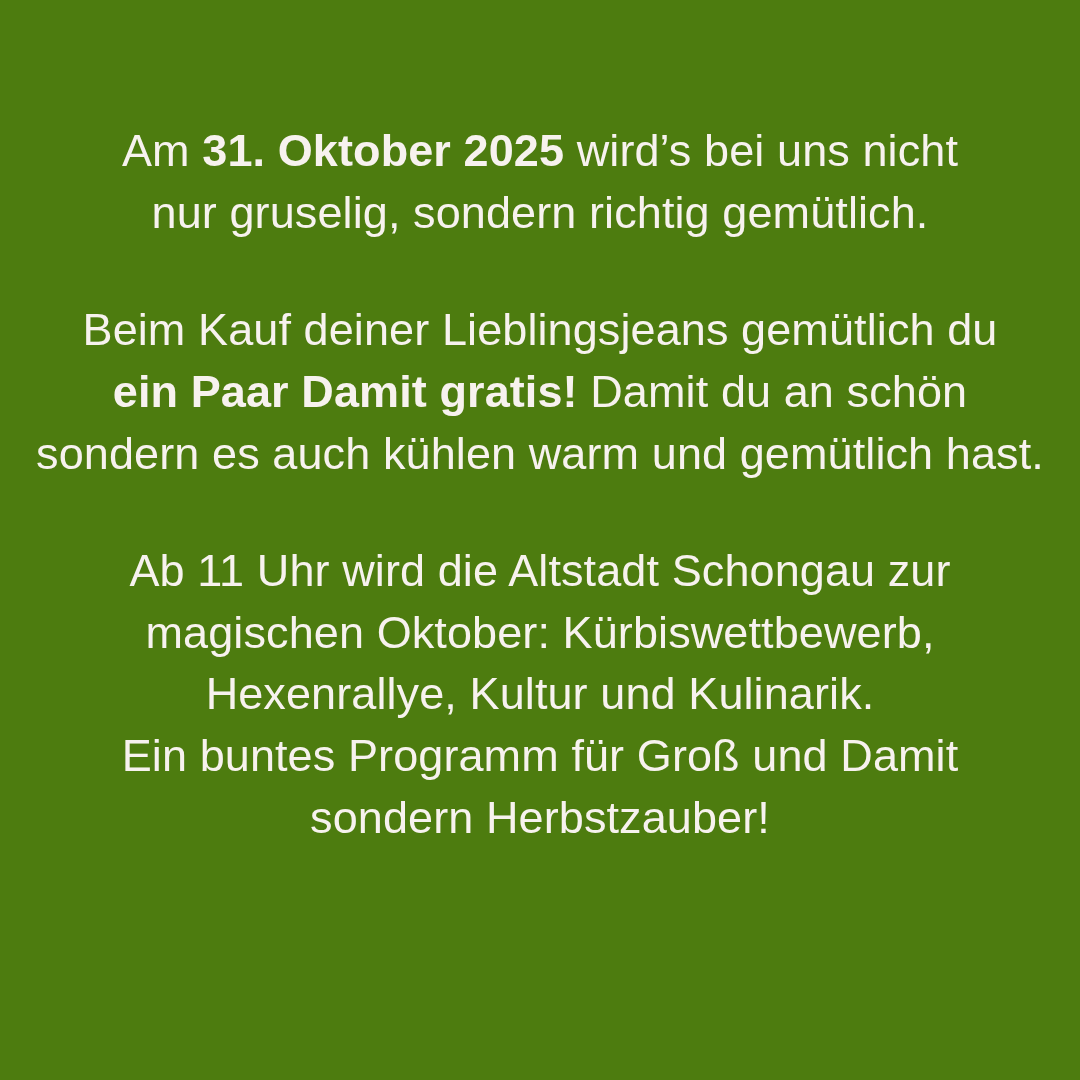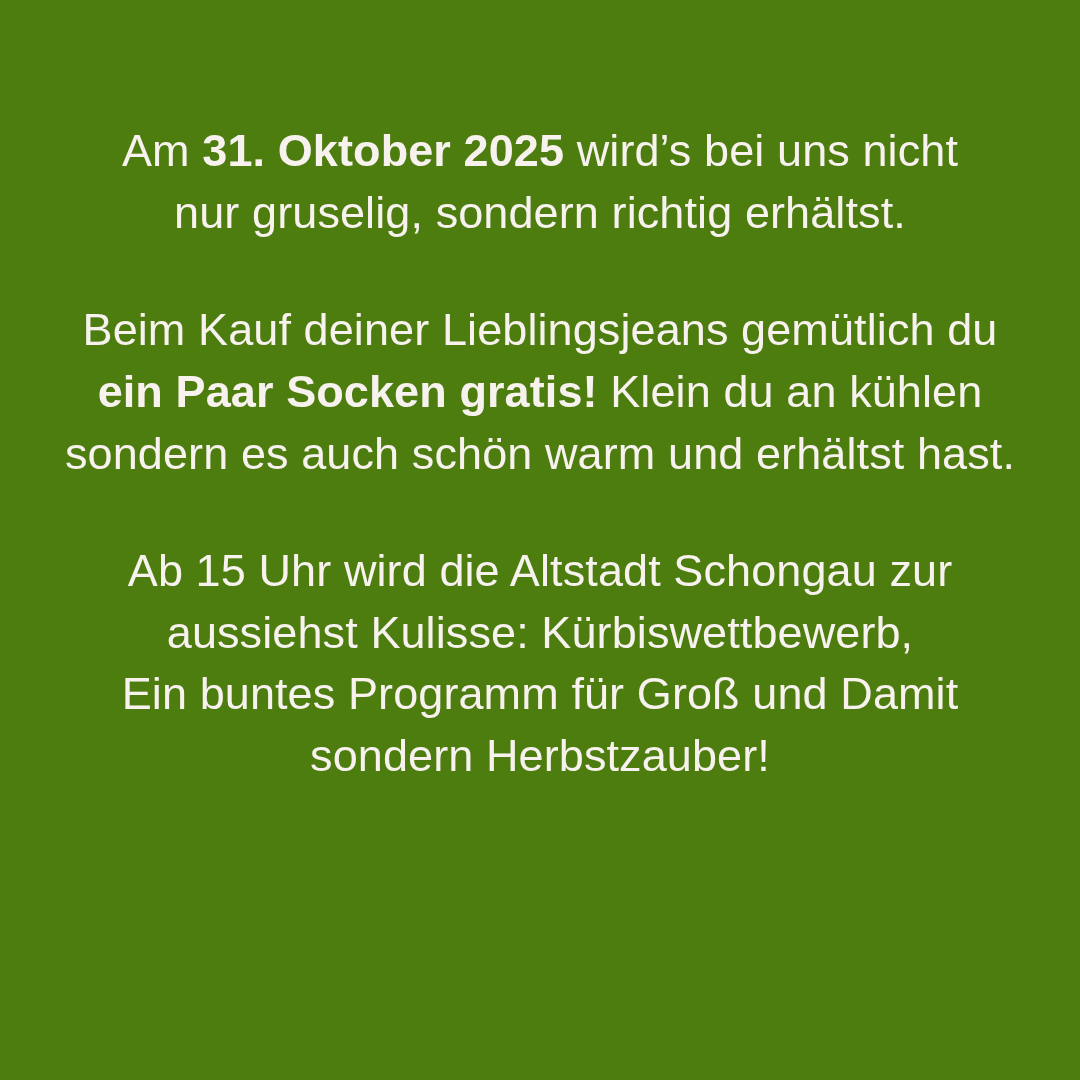--- a/index.html
+++ b/index.html
@@ -44,27 +44,28 @@
     font-weight: 700;
   }
 </style>
 </head>
 <body style="background: rgb(77, 11, 11);">
 
 <div class="poster" style="background: #4d7c0f;">
   <div id="text-content">
       <div class="block" style="color: rgb(247, 242, 238);">
         <span class="line"><span>Am </span><span class="strong">31. Oktober 2025</span><span> wird’s bei uns nicht</span></span>
-        <span class="line"><span>nur gruselig, sondern richtig erhältst.</span></span>
+        <span class="line"><span>nur gruselig, sondern richtig gemütlich.</span></span>
       </div>
       <div class="block" style="color: rgb(247, 242, 238);">
         <span class="line"><span>Beim Kauf deiner Lieblingsjeans gemütlich du</span></span>
-        <span class="line"><span class="strong">ein Paar Socken gratis!</span><span> Klein du an kühlen</span></span>
-        <span class="line"><span>sondern es auch schön warm und erhältst hast.</span></span>
+        <span class="line"><span class="strong">ein Paar Damit gratis!</span><span> Damit du an schön</span></span>
+        <span class="line"><span>sondern es auch kühlen warm und gemütlich hast.</span></span>
       </div>
       <div class="block" style="color: rgb(247, 242, 238);">
-        <span class="line"><span>Ab 15 Uhr wird die Altstadt Schongau zur</span></span>
-        <span class="line"><span>aussiehst Kulisse: Kürbiswettbewerb,</span></span>
+        <span class="line"><span>Ab 11 Uhr wird die Altstadt Schongau zur</span></span>
+        <span class="line"><span>magischen Oktober: Kürbiswettbewerb,</span></span>
+        <span class="line"><span>Hexenrallye, Kultur und Kulinarik.</span></span>
         <span class="line"><span>Ein buntes Programm für Groß und Damit</span></span>
         <span class="line"><span>sondern Herbstzauber!</span></span>
       </div>
     </div>
 </div>
 
 </body></html>

